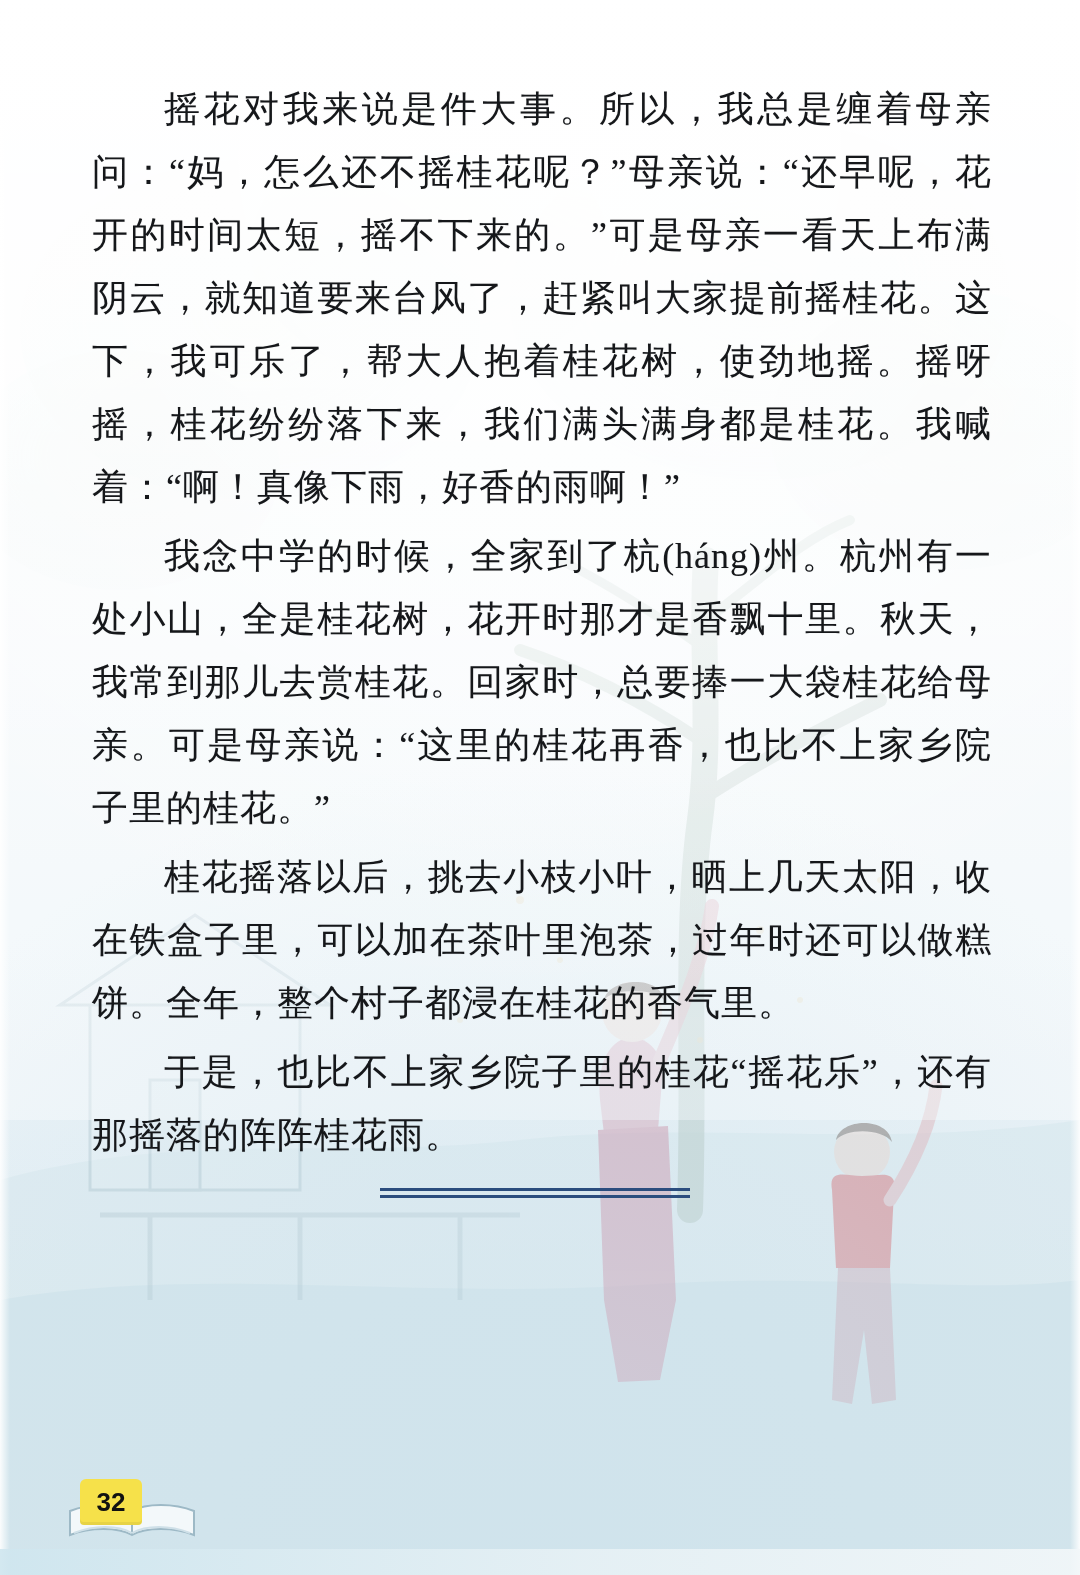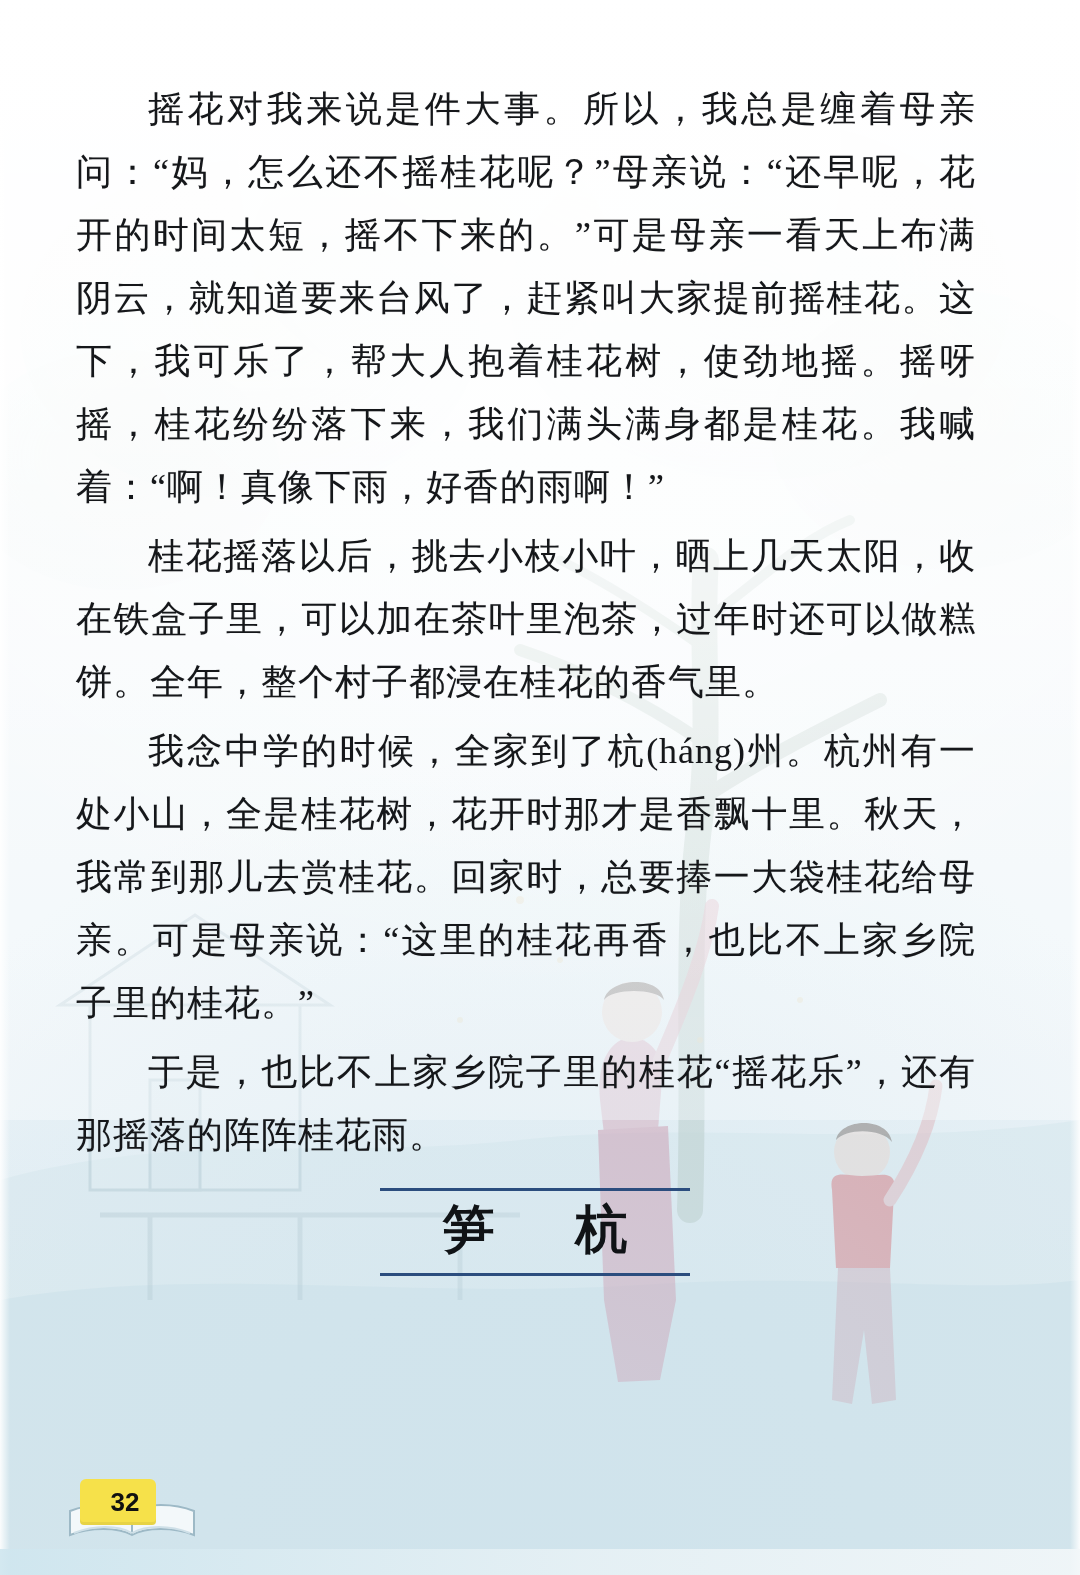--- a/index.html
+++ b/index.html
@@ -38,21 +38,21 @@
     inset: 0;
     pointer-events: none;
     background:
       radial-gradient(140% 90% at 50% 10%, rgba(255,255,255,0.75) 0%, rgba(255,255,255,0.0) 60%),
       radial-gradient(120% 80% at 50% 100%, rgba(205,226,236,0.55) 0%, rgba(255,255,255,0) 65%);
   }
 
   
   .content {
     position: absolute;
-    left: 76px;
+    left: 92px;
     top: 78px;
     width: 900px;
   }
   .para {
     margin: 0 0 6px 0;
     font-size: 36px;
     line-height: 63px;
     letter-spacing: 1px;
     color: #15171a;
     text-align: justify;
@@ -106,21 +106,20 @@
     left: 14px;
     bottom: 16px;
     width: 62px;
     height: 46px;
     background: #f6e14a;
     border-radius: 6px 6px 4px 4px;
     box-shadow: inset 0 -3px 0 rgba(0,0,0,0.06);
     display: flex;
     align-items: center;
     justify-content: center;
-    padding-left: 14px;
   }
   .folio-num {
     font-size: 26px;
     font-weight: bold;
     color: #111;
     font-family: "Liberation Sans", sans-serif;
   }
 
   
   .bottom-band {
@@ -230,28 +229,27 @@
       <rect x="0" y="0" width="1080" height="1120" fill="#ffffff" opacity="0.42"></rect>
     </svg>
   </div>
 
   <div class="paper-tint"></div>
   <div class="edge-left"></div>
   <div class="edge-right"></div>
 
   <div class="content">
     <p class="para">摇花对我来说是件大事。所以，我总是缠着母亲问：“妈，怎么还不摇桂花呢？”母亲说：“还早呢，花开的时间太短，摇不下来的。”可是母亲一看天上布满阴云，就知道要来台风了，赶紧叫大家提前摇桂花。这下，我可乐了，帮大人抱着桂花树，使劲地摇。摇呀摇，桂花纷纷落下来，我们满头满身都是桂花。我喊着：“啊！真像下雨，好香的雨啊！”</p>
+    <p class="para">我念中学的时候，全家到了杭(háng)州。杭州有一处小山，全是桂花树，花开时那才是香飘十里。秋天，我常到那儿去赏桂花。回家时，总要捧一大袋桂花给母亲。可是母亲说：“这里的桂花再香，也比不上家乡院子里的桂花。”</p>
     <p class="para">桂花摇落以后，挑去小枝小叶，晒上几天太阳，收在铁盒子里，可以加在茶叶里泡茶，过年时还可以做糕饼。全年，整个村子都浸在桂花的香气里。</p>
-    <p class="para">我念中学的时候，全家到了杭(háng)州。杭州有一处小山，全是桂花树，花开时那才是香飘十里。秋天，我常到那儿去赏桂花。回家时，总要捧一大袋桂花给母亲。可是母亲说：“这里的桂花再香，也比不上家乡院子里的桂花。”</p>
     <p class="para">于是，也比不上家乡院子里的桂花“摇花乐”，还有那摇落的阵阵桂花雨。</p>
   </div>
 
   <div class="lesson-title-block">
     <div class="rule"></div>
-    <div class="lesson-title">笋 杭</div>
     <div class="rule bottom"></div>
   </div>
 
   <div class="bottom-band"></div>
 
   <div class="folio">
     <svg class="folio-book" viewBox="0 0 132 40" xmlns="http://www.w3.org/2000/svg">
       <path d="M4,10 C24,2 52,2 66,10 C80,2 108,2 128,10 L128,34 C108,26 80,26 66,34 C52,26 24,26 4,34 Z" fill="#f3f8fa" stroke="#9db9c6" stroke-width="2"></path>
       <path d="M66,10 L66,34" stroke="#9db9c6" stroke-width="2"></path>
       <path d="M8,32 C28,24 52,24 66,32" fill="none" stroke="#cfe0e8" stroke-width="2"></path>

